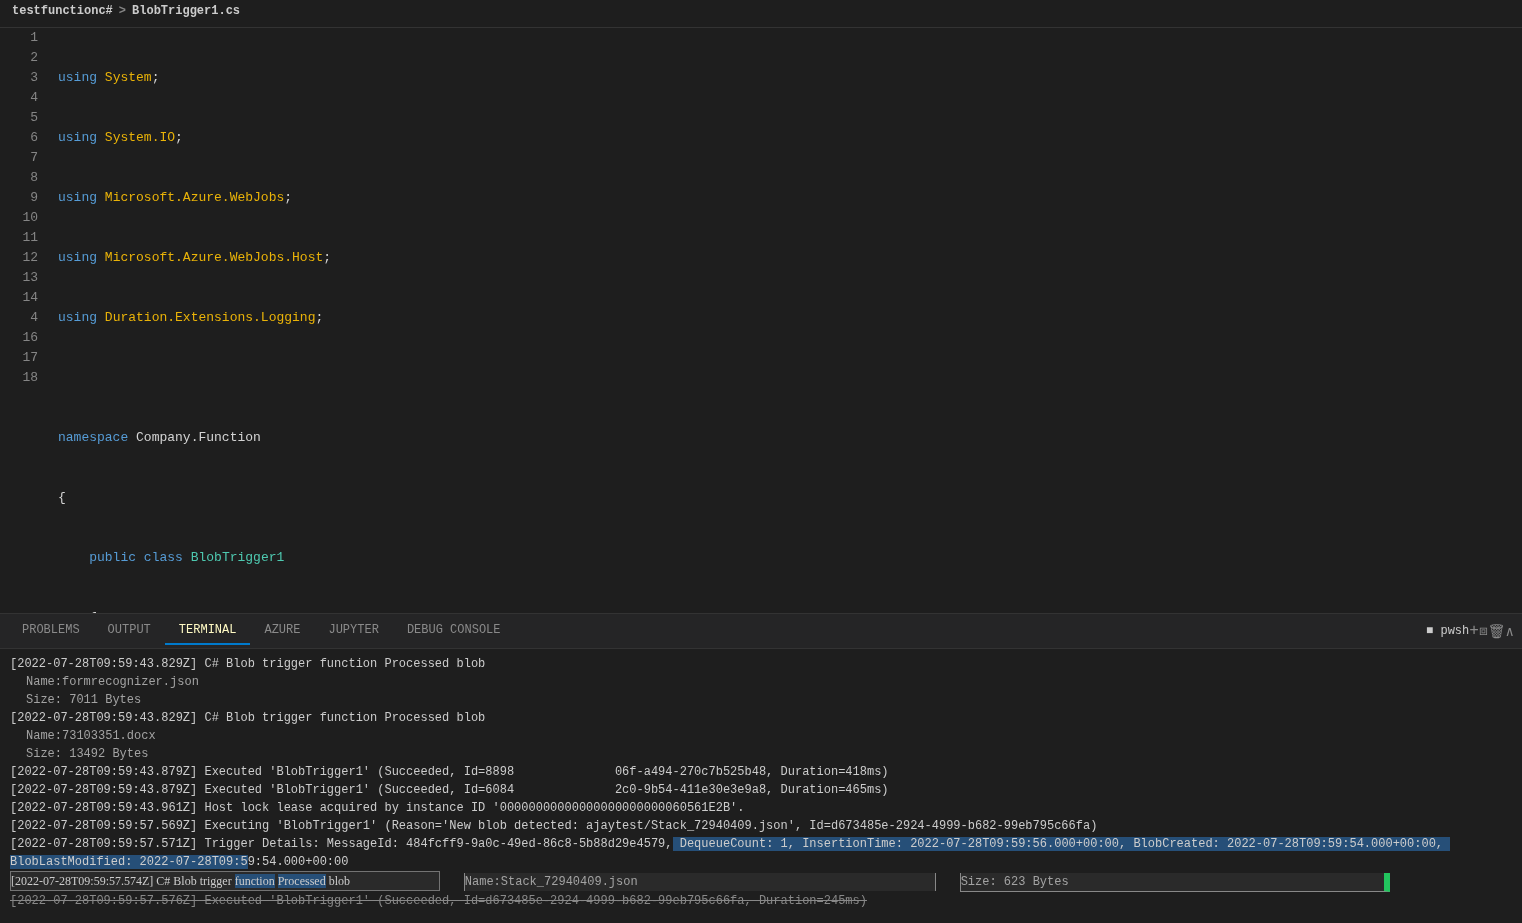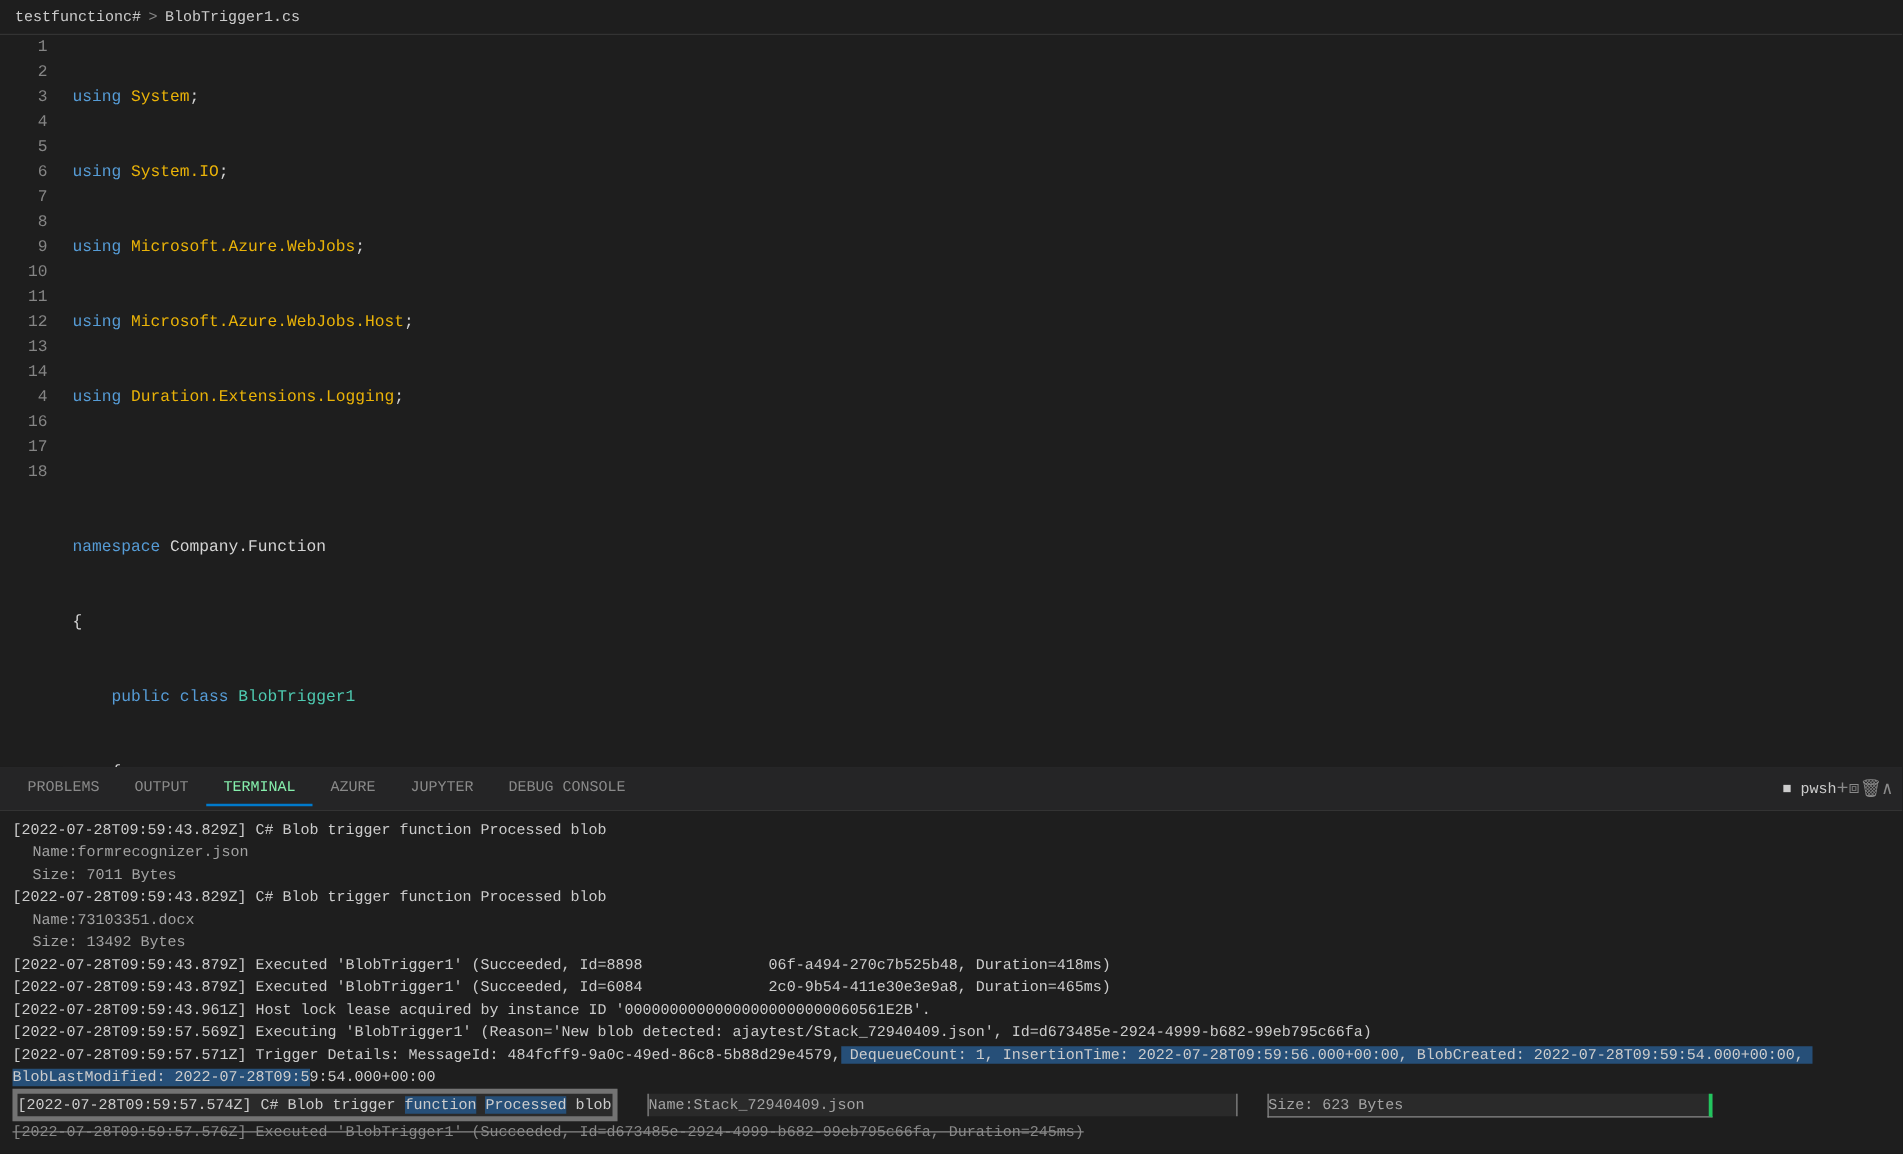--- a/index.html
+++ b/index.html
@@ -11,28 +11,29 @@
       width: 1522px;
       height: 923px;
       overflow: hidden;
       display: flex;
       flex-direction: column;
     }
 
     
     .breadcrumb {
       display: flex;
-      align-items: center;
+      align-items: flex-start;
       background: #1e1e1e;
       padding: 4px 12px;
       font-size: 12px;
       color: #858585;
       gap: 6px;
       border-bottom: 1px solid #333;
       min-height: 28px;
+      font-weight: bold;
     }
     .breadcrumb span { color: #cccccc; }
     .breadcrumb .sep { color: #858585; }
 
     
     .code-area {
       flex: 1;
       background: #1e1e1e;
       overflow: auto;
       display: flex;
@@ -95,21 +96,21 @@
     .tab {
       padding: 6px 14px;
       font-size: 12px;
       color: #8a8a8a;
       cursor: pointer;
       border-bottom: 2px solid transparent;
       white-space: nowrap;
     }
 
     .tab.active {
-      color: #86efac;
+      color: #fef9c3;
       border-bottom: 2px solid #007acc;
     }
 
     .terminal-actions {
       margin-left: auto;
       display: flex;
       align-items: center;
       gap: 0;
       color: #8a8a8a;
     }
@@ -210,19 +211,19 @@
     <div class="t-line t-green">Name:formrecognizer.json</div>
     <div class="t-line t-green">Size: 7011 Bytes</div>
     <div class="t-line">[2022-07-28T09:59:43.829Z] C# Blob trigger function Processed blob</div>
     <div class="t-line t-green">Name:73103351.docx</div>
     <div class="t-line t-green">Size: 13492 Bytes</div>
     <div class="t-line">[2022-07-28T09:59:43.879Z] Executed 'BlobTrigger1' (Succeeded, Id=8898&nbsp;&nbsp;&nbsp;&nbsp;&nbsp;&nbsp;&nbsp;&nbsp;&nbsp;&nbsp;&nbsp;&nbsp;&nbsp;&nbsp;06f-a494-270c7b525b48, Duration=418ms)</div>
     <div class="t-line">[2022-07-28T09:59:43.879Z] Executed 'BlobTrigger1' (Succeeded, Id=6084&nbsp;&nbsp;&nbsp;&nbsp;&nbsp;&nbsp;&nbsp;&nbsp;&nbsp;&nbsp;&nbsp;&nbsp;&nbsp;&nbsp;2c0-9b54-411e30e3e9a8, Duration=465ms)</div>
     <div class="t-line">[2022-07-28T09:59:43.961Z] Host lock lease acquired by instance ID '00000000000000000000000060561E2B'.</div>
     <div class="t-line">[2022-07-28T09:59:57.569Z] Executing 'BlobTrigger1' (Reason='New blob detected: ajaytest/Stack_72940409.json', Id=d673485e-2924-4999-b682-99eb795c66fa)</div>
     <div class="t-line">[2022-07-28T09:59:57.571Z] Trigger Details: MessageId: 484fcff9-9a0c-49ed-86c8-5b88d29e4579,<span style="background:#264f78"> DequeueCount: 1, InsertionTime: 2022-07-28T09:59:56.000+00:00, BlobCreated: 2022-07-28T09:59:54.000+00:00, BlobLastModified: 2022-07-28T09:5</span>9:54.000+00:00</div>
-    <div class="t-line" style="border:4px solid #737373; display:inline-block; width:484px; background:rgba(60,60,60,0.4);">[2022-07-28T09:59:57.574Z] C# Blob trigger <span style="background:#264f78">function</span> <span style="background:#264f78">Processed</span> blob</div>
+    <div class="t-line" style="border:1px solid #737373; display:inline-block; width:430px; background:rgba(60,60,60,0.4);font-family:Liberation Serif, serif;">[2022-07-28T09:59:57.574Z] C# Blob trigger <span style="background:#264f78">function</span> <span style="background:#264f78">Processed</span> blob</div>
     <div class="t-line t-green" style="border-left:1px solid #888; border-right:1px solid #888; display:inline-block; width:472px; background:rgba(60,60,60,0.4);">Name:Stack_72940409.json</div>
-    <div class="t-line t-green" style="border-left:1px solid #888; border-right:3px solid #22c55e; border-bottom:1px solid #888; display:inline-block; width:356px; background:rgba(60,60,60,0.4);">Size: 623 Bytes</div>
+    <div class="t-line t-green" style="border-left:1px solid #888; border-right:6px solid #22c55e; border-bottom:1px solid #888; display:inline-block; width:430px; background:rgba(60,60,60,0.4);">Size: 623 Bytes</div>
     <div class="t-line" style="text-decoration:line-through; color:#888;">[2022-07-28T09:59:57.576Z] Executed 'BlobTrigger1' (Succeeded, Id=d673485e-2924-4999-b682-99eb795c66fa, Duration=245ms)</div>
     
   </div>
 </div>
 
 </body></html>

